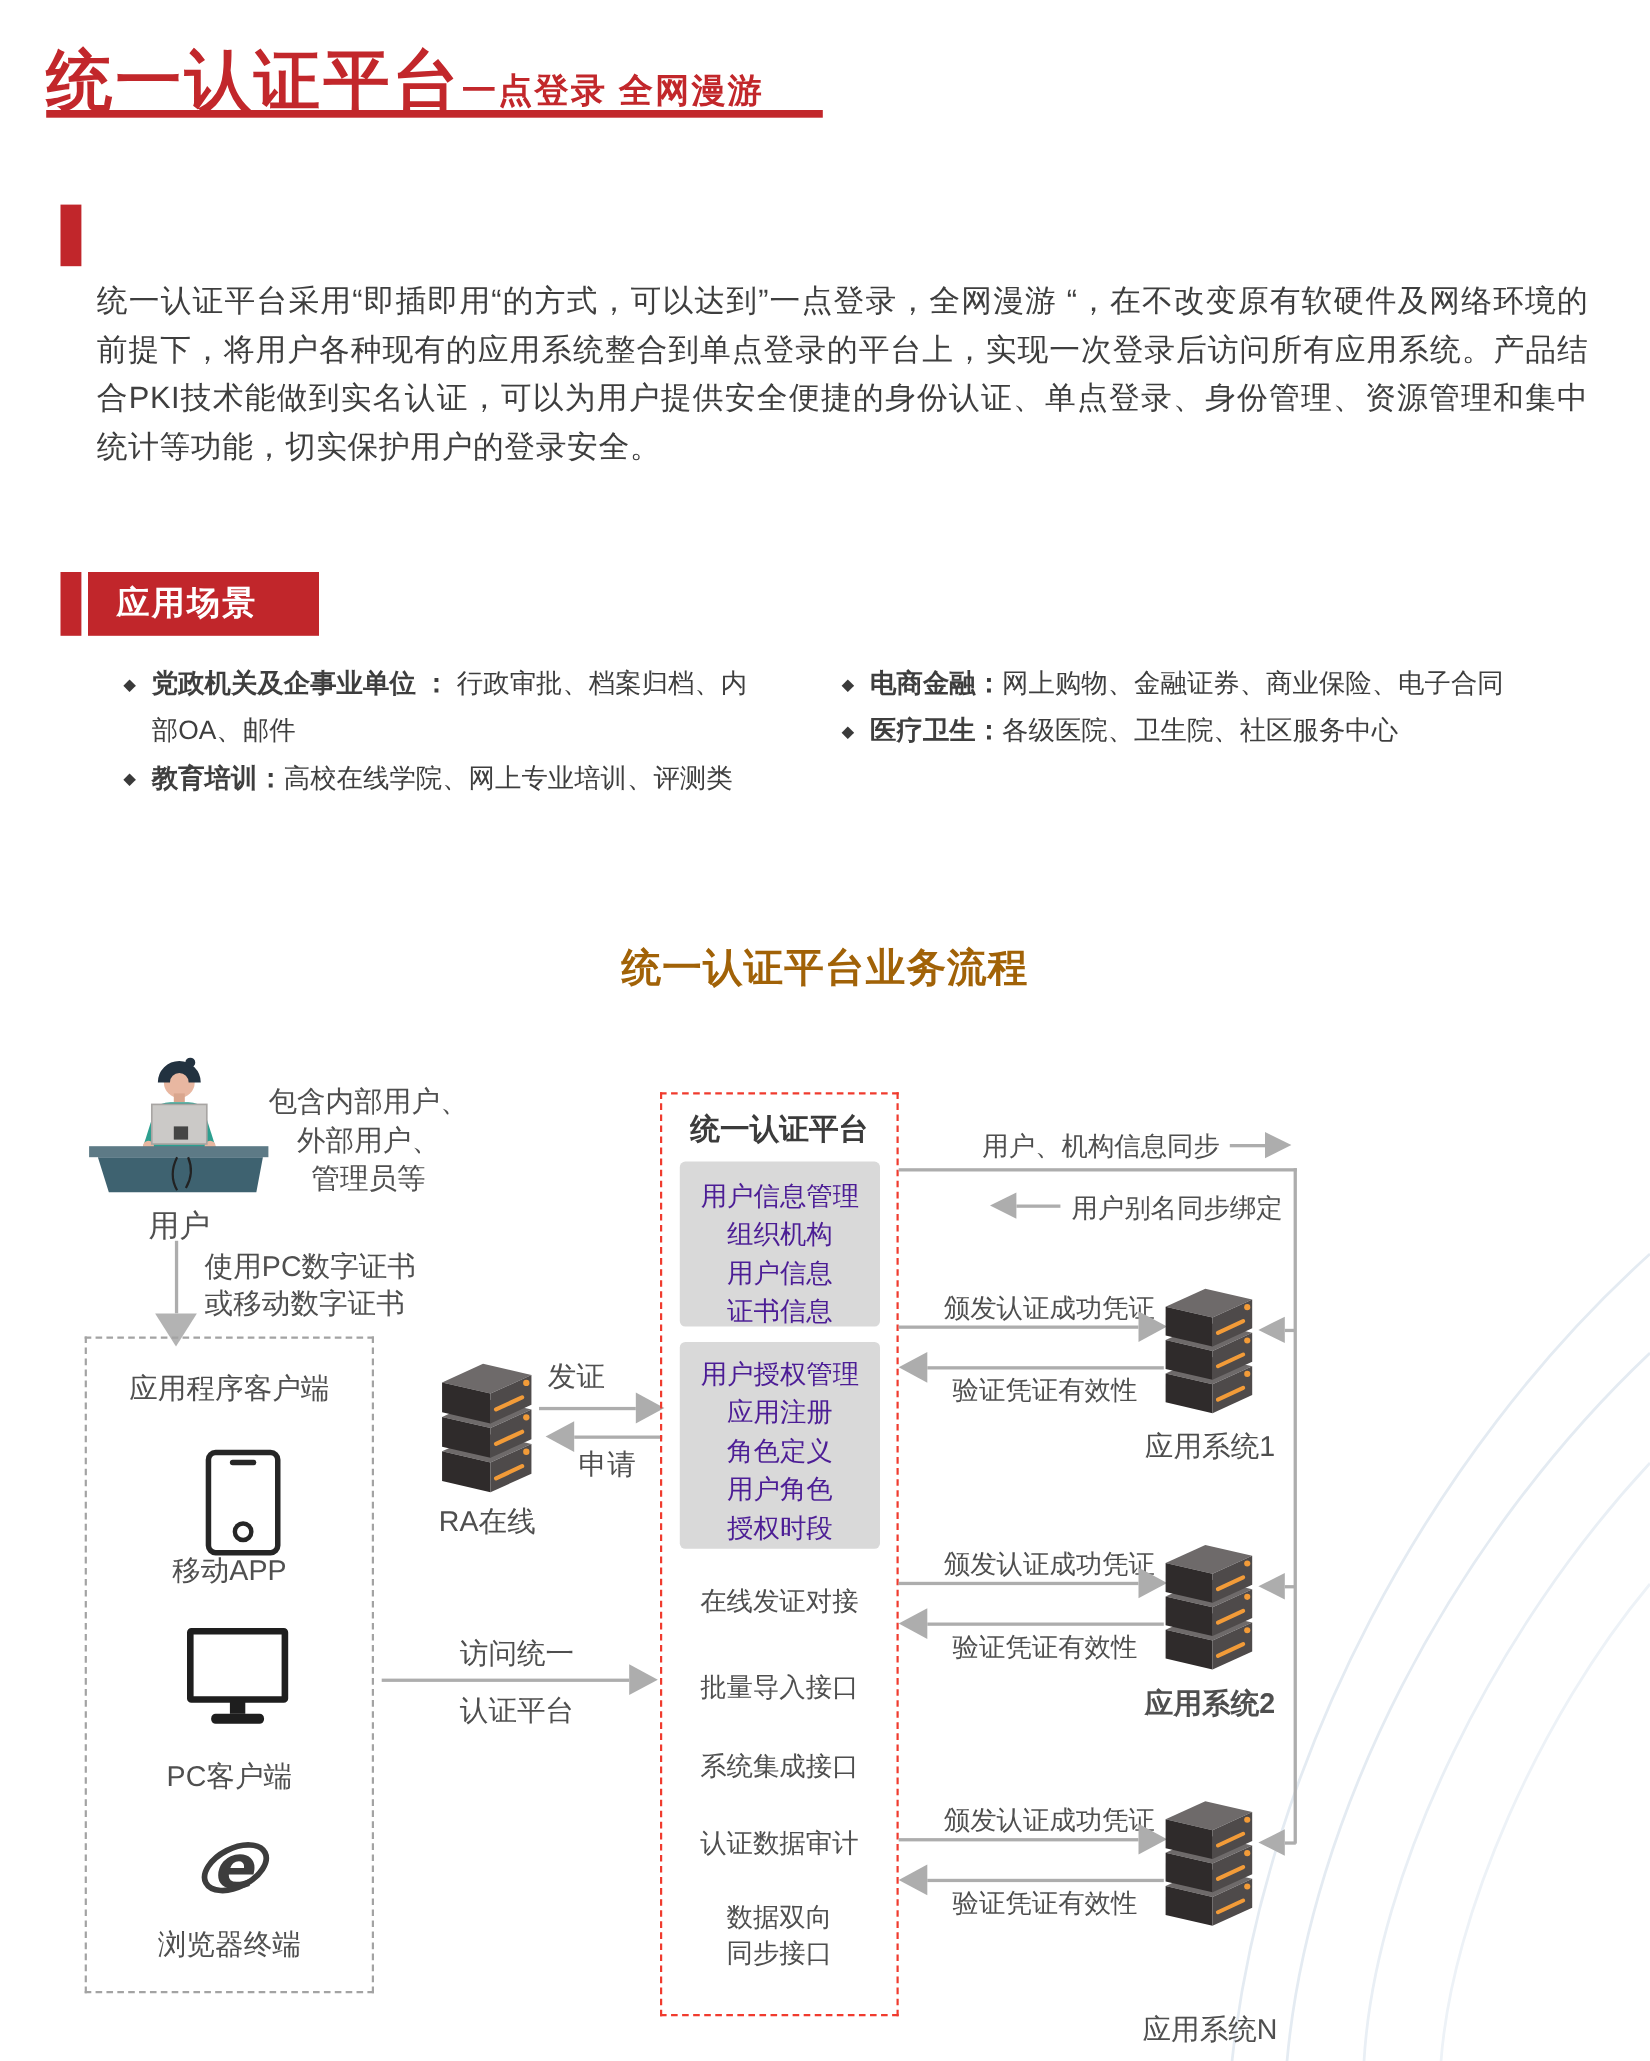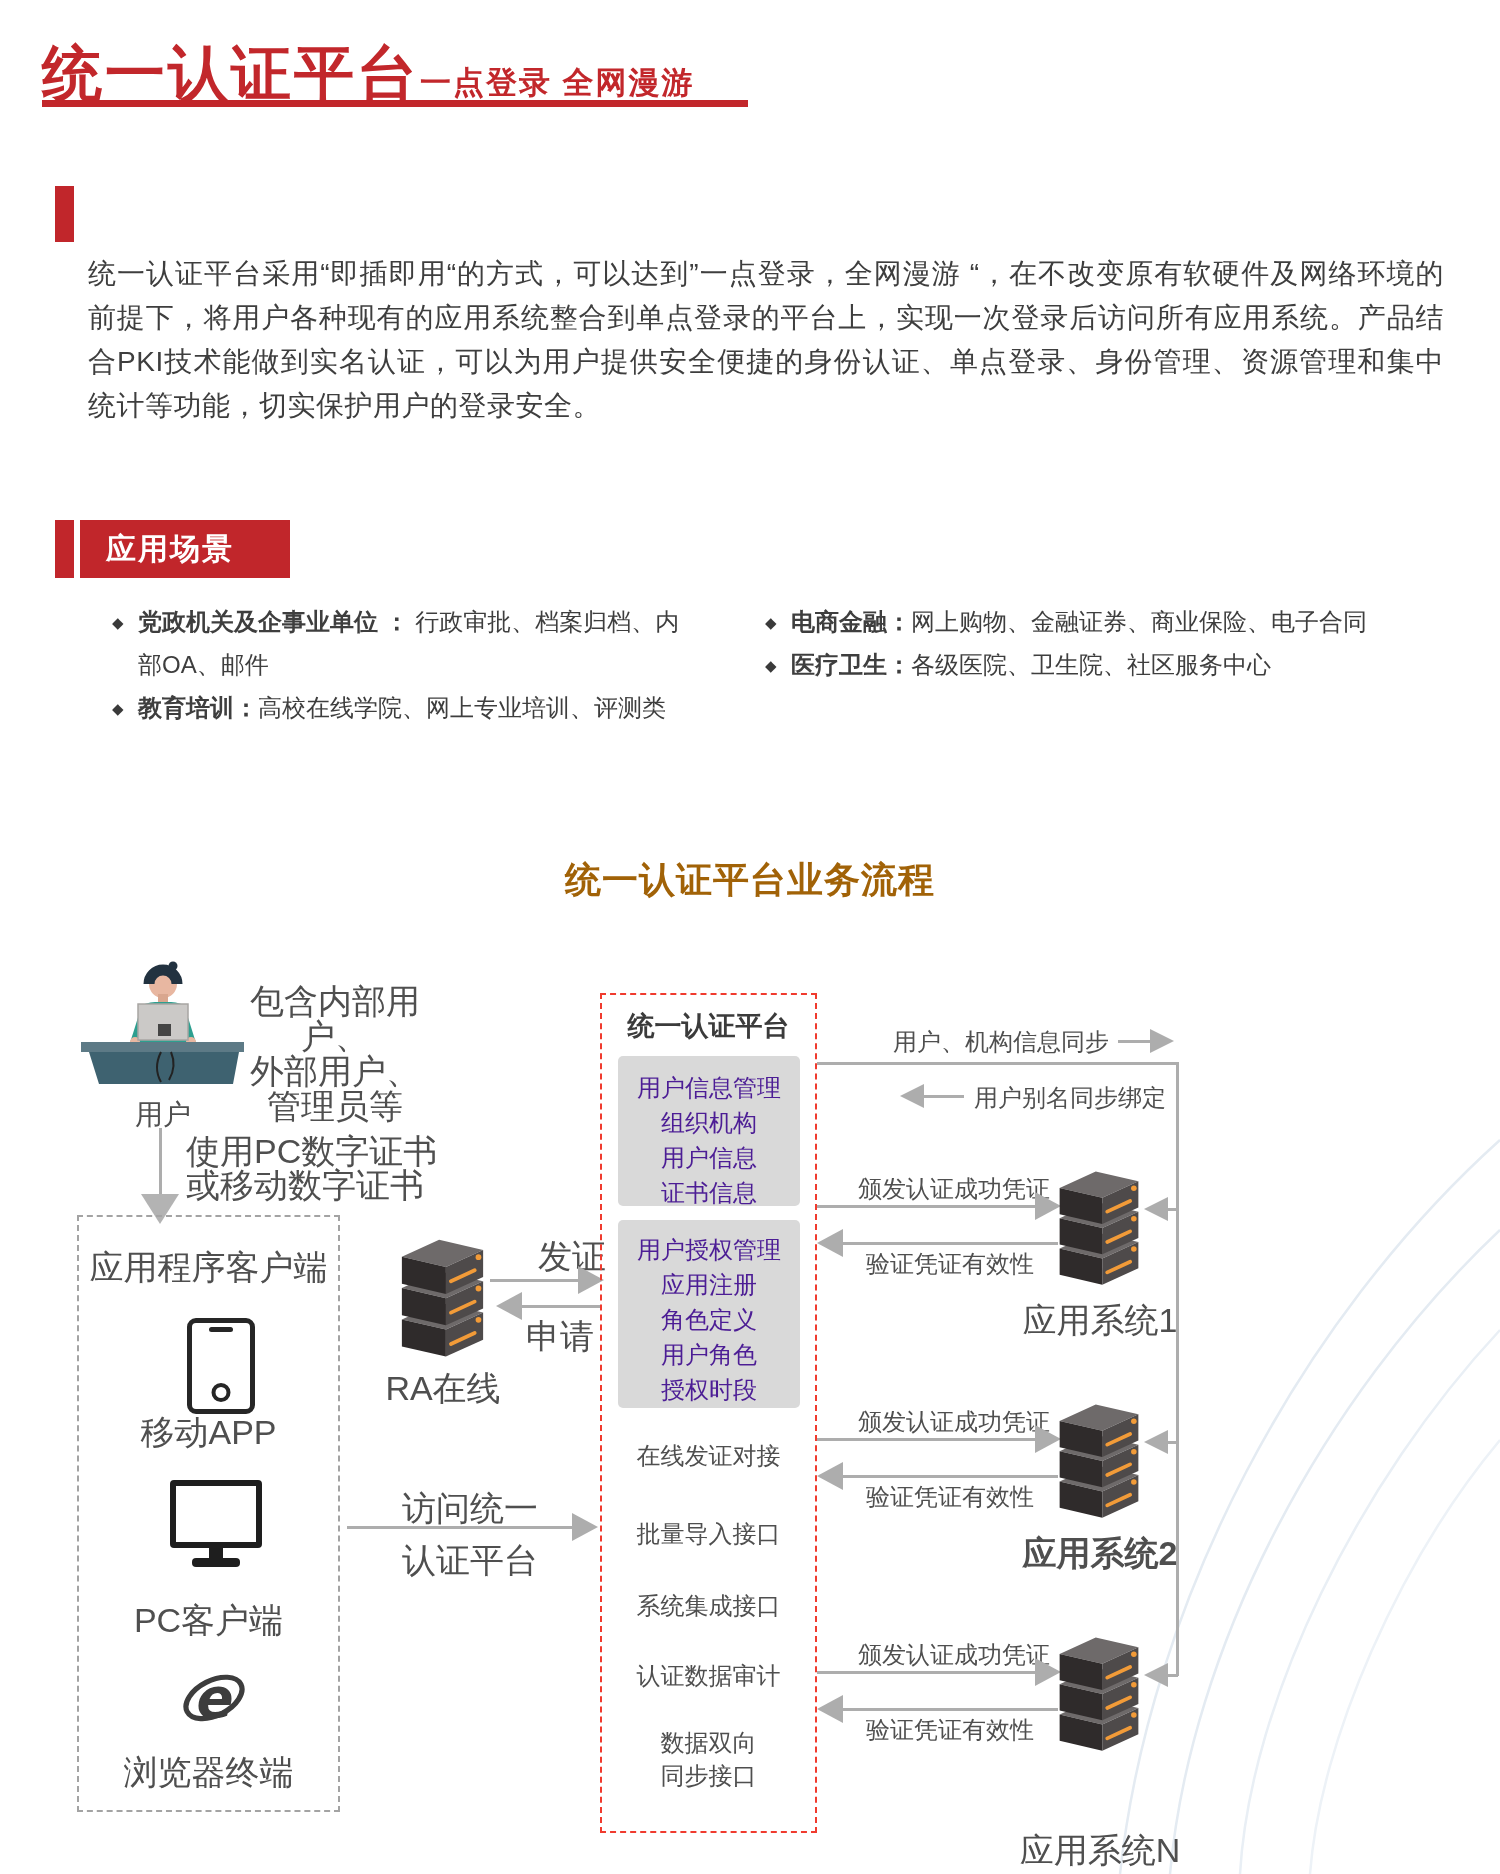--- a/index.html
+++ b/index.html
@@ -18,21 +18,21 @@
   .intro-body{width:1356px;font-size:28px;line-height:44px;letter-spacing:.5px;
               text-align:justify;color:#3e3e3e;}
   
   .bullets{font-size:24px;line-height:43px;color:#3e3e3e;}
   .bullet{position:relative;padding-left:26px;}
   .bullet .dm{position:absolute;left:0;top:1px;font-size:15px;color:#3a3a3a;}
   .bullet .bl{font-weight:bold;}
   
   .flow-title{width:1500px;text-align:center;font-size:36px;font-weight:bold;color:#a16207;letter-spacing:1px;}
   .dt{color:#4f4f4f;}
-  .t24{font-size:24px;} .t26{font-size:34px;} .t28{font-size:28px;}
+  .t24{font-size:24px;} .t26{font-size:26px;} .t28{font-size:28px;}
   .center{text-align:center;}
   .hl{height:3px;background:#adadad;}
   .vl{width:3px;background:#adadad;}
   .ah-r{width:0;height:0;border-top:14px solid transparent;border-bottom:14px solid transparent;border-left:26px solid #adadad;}
   .ah-l{width:0;height:0;border-top:14px solid transparent;border-bottom:14px solid transparent;border-right:26px solid #adadad;}
   .ah-r-sm{width:0;height:0;border-top:12px solid transparent;border-bottom:12px solid transparent;border-left:24px solid #adadad;}
   .ah-l-sm{width:0;height:0;border-top:12px solid transparent;border-bottom:12px solid transparent;border-right:24px solid #adadad;}
   .ah-d{width:0;height:0;border-left:19px solid transparent;border-right:19px solid transparent;border-top:30px solid #b3b3b3;}
   .dashed-gray{border:2px dashed #a3a3a3;box-sizing:border-box;}
   .dashed-red{border:2px dashed #f03b2e;box-sizing:border-box;}
@@ -153,21 +153,21 @@
     <text x="36" y="56" text-anchor="middle" font-size="58" font-weight="bold" font-style="italic" font-family="'DejaVu Sans', sans-serif" fill="#3d3d3d">e</text>
     <ellipse cx="35" cy="36" rx="32" ry="18.5" transform="rotate(-27 35 36)" stroke="#3d3d3d" stroke-width="5.5" fill="none"></ellipse>
   </svg>
   <div class="abs dt t26 center" style="left:77px;top:1750px;width:263px;">浏览器终端</div>
 
   <svg class="abs" style="left:400px;top:1228px;" width="85" height="132" viewBox="0 0 100 156">
     <use href="#server-g" xlink:href="#server-g"></use>
   </svg>
   <div class="abs dt t26 center" style="left:373px;top:1366px;width:140px;">RA在线</div>
 
-  <div class="abs dt t26" style="left:498px;top:1234px;margin-left:40px;">发证</div>
+  <div class="abs dt t26" style="left:498px;top:1234px;">发证</div>
   <div class="abs hl" style="left:490px;top:1279px;width:88px;"></div>
   <div class="abs ah-r" style="left:578px;top:1266px;"></div>
 
   <div class="abs ah-l" style="left:496px;top:1292px;"></div>
   <div class="abs hl" style="left:522px;top:1305px;width:80px;"></div>
   <div class="abs dt t26" style="left:526px;top:1314px;">申请</div>
 
   <div class="abs dt t26 center" style="left:395px;top:1486px;width:150px;">访问统一</div>
   <div class="abs hl" style="left:347px;top:1526px;width:225px;"></div>
   <div class="abs ah-r" style="left:572px;top:1513px;"></div>

